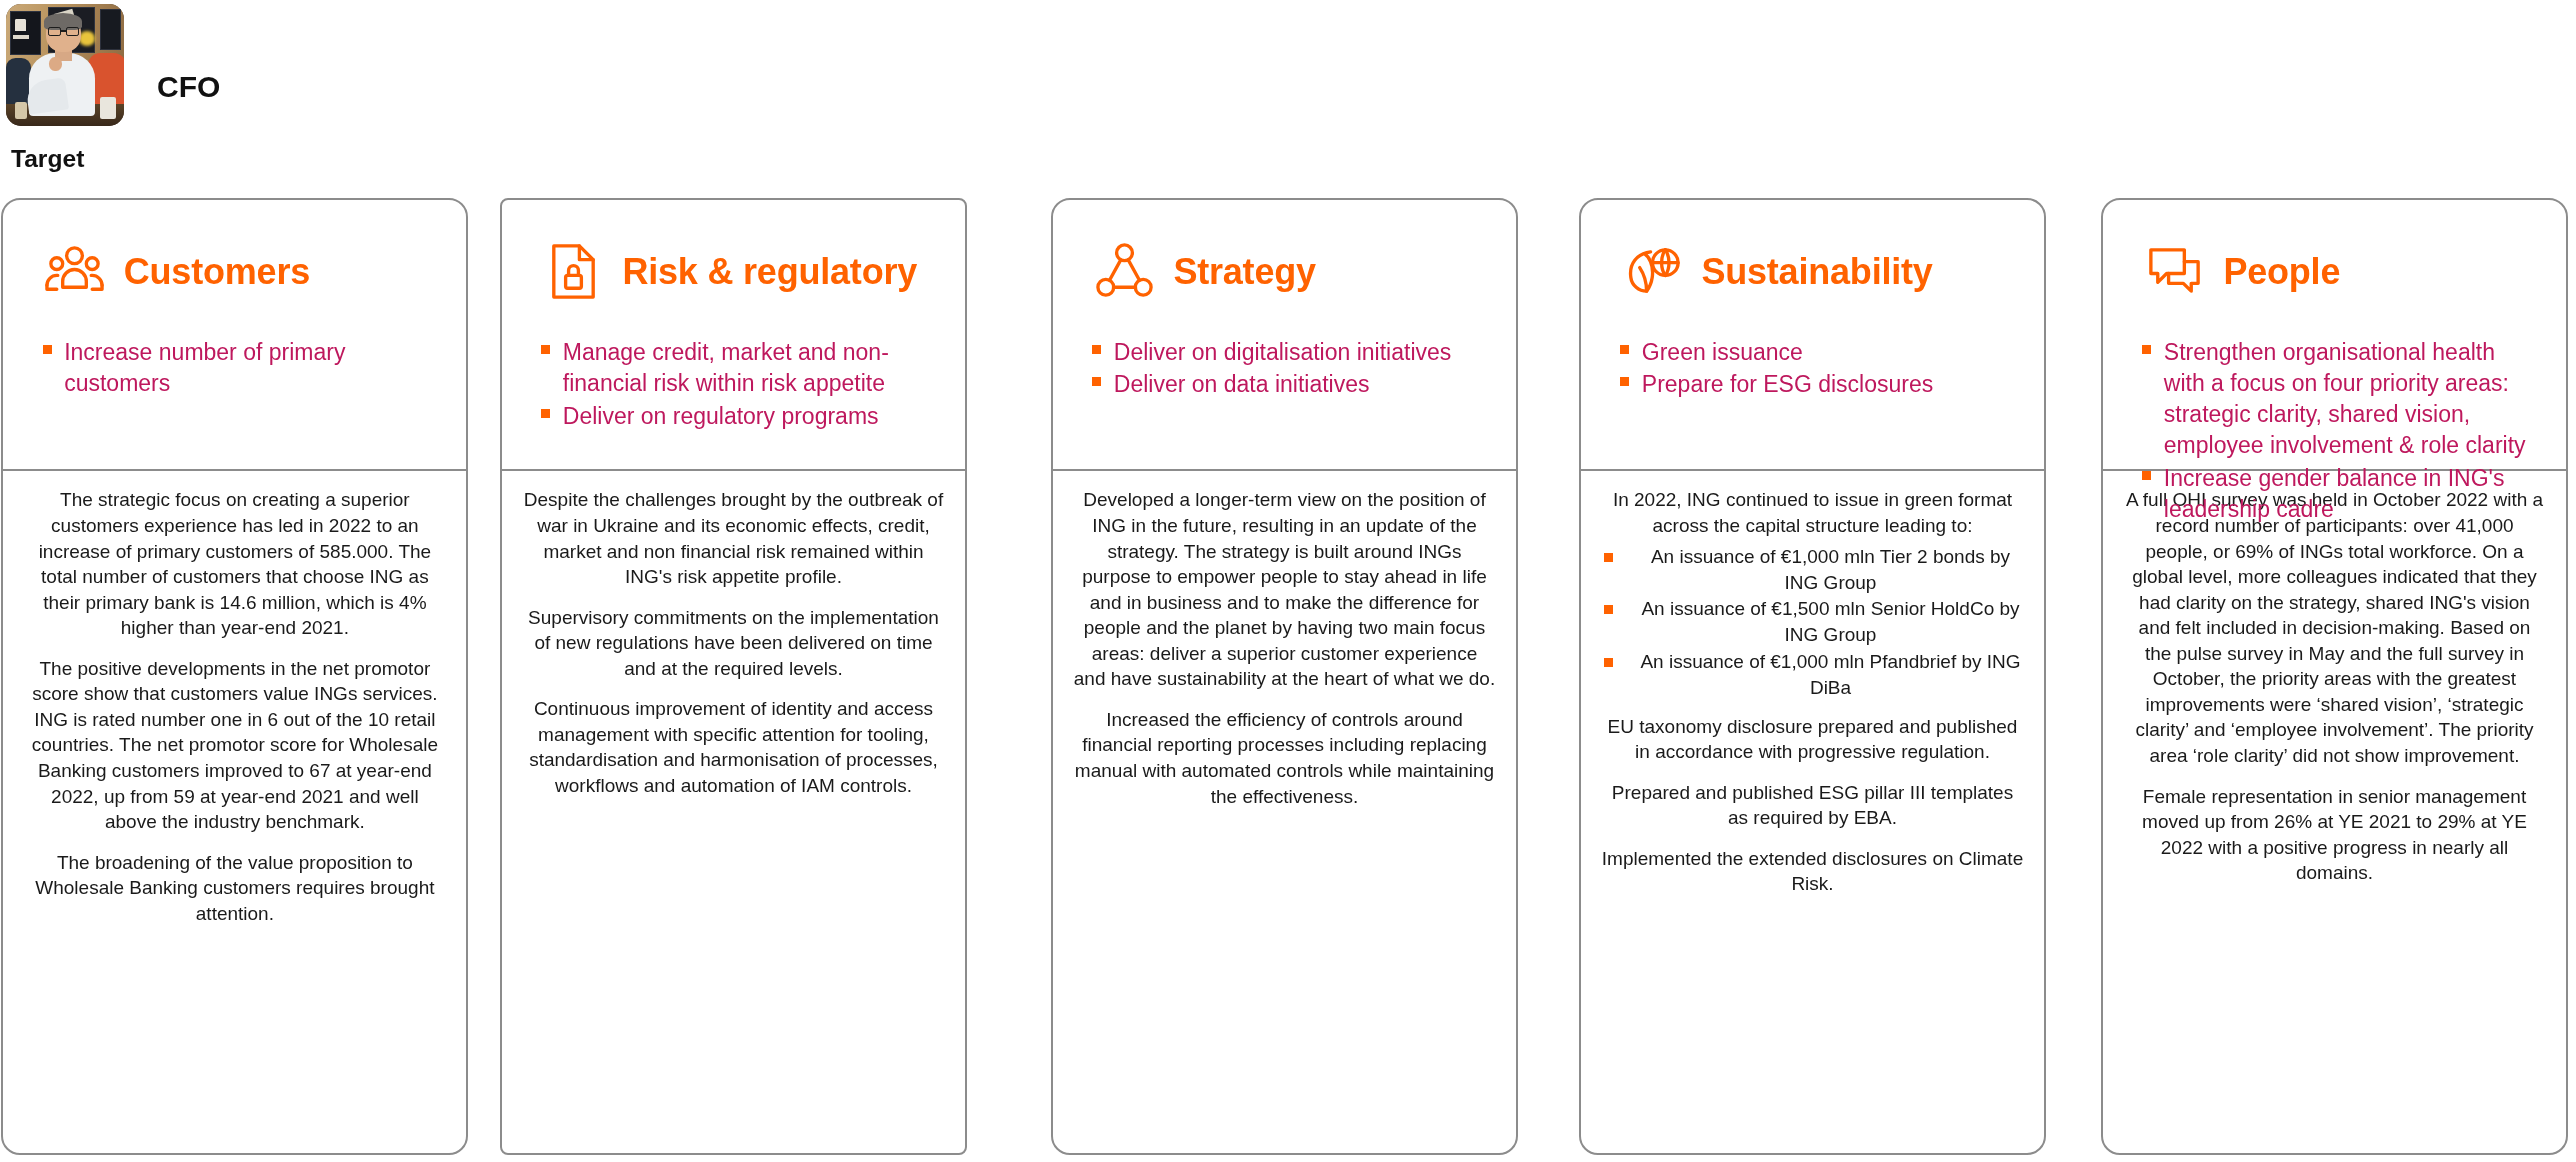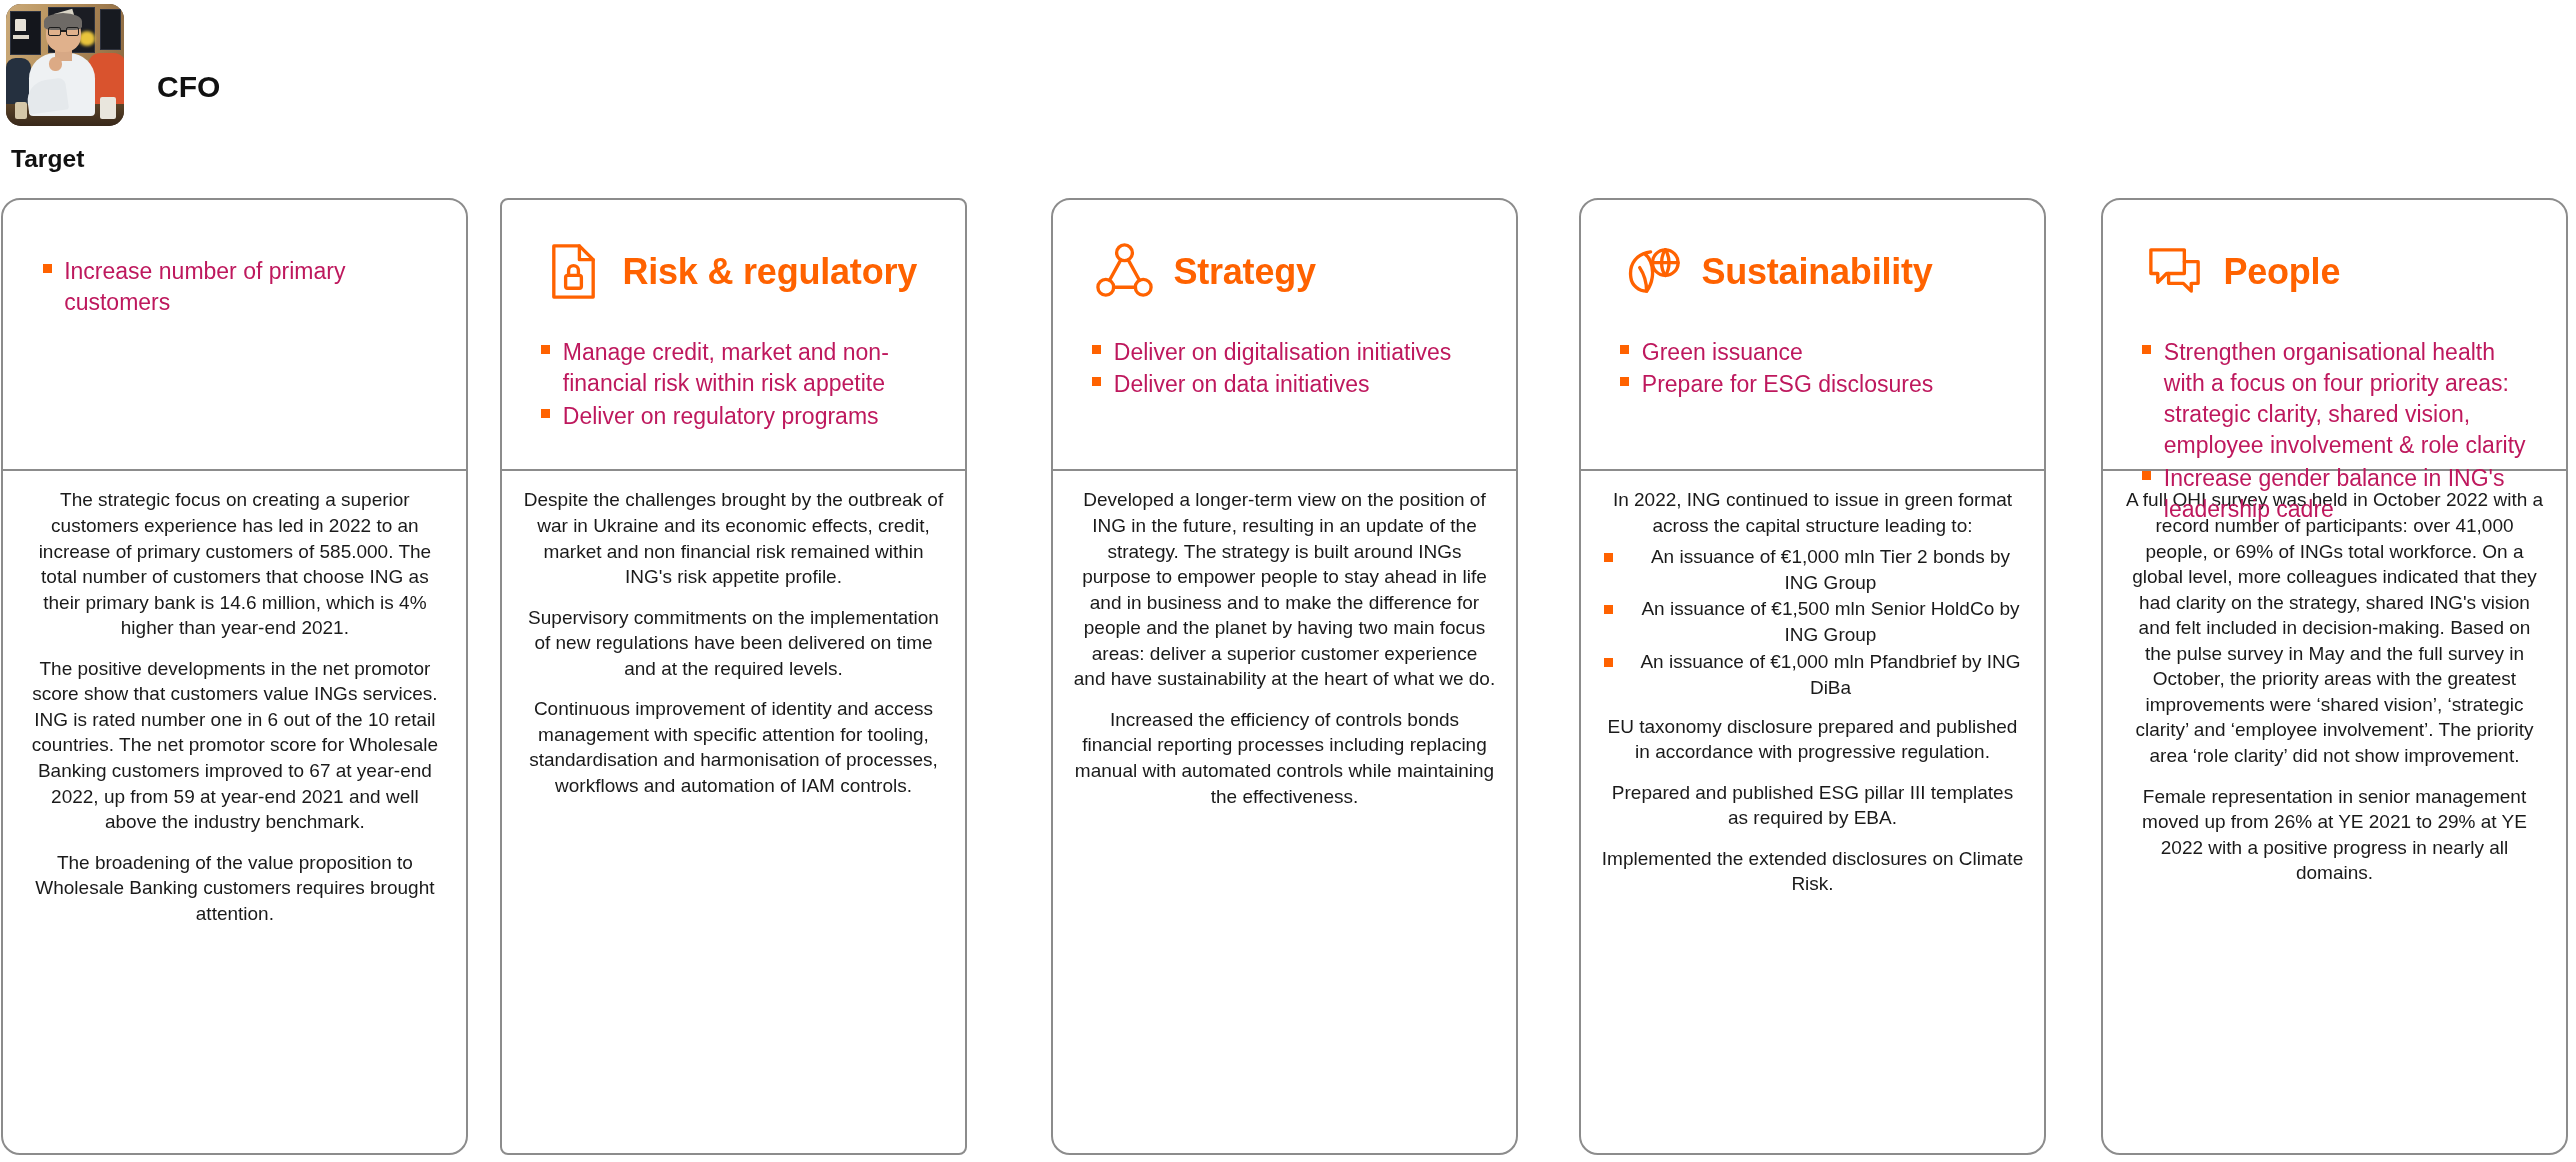--- a/index.html
+++ b/index.html
@@ -238,20 +238,35 @@
   </div>
   <div class="header-role">CFO</div>
 </div>
 
 <div class="target-label">Target</div>
 
 <div class="cards">
 
   <div class="card card-1">
     <div class="card-top">
+      <div class="card-head">
+        <span class="card-icon">
+          <svg viewBox="0 0 64 64" fill="none" stroke="#ff6200" stroke-width="3.4" stroke-linecap="round" stroke-linejoin="round">
+            <circle cx="32" cy="16" r="8"></circle>
+            <path d="M20 42c0-6.6 5.4-12 12-12s12 5.4 12 12v6H20z"></path>
+            <circle cx="14" cy="24" r="6"></circle>
+            <path d="M4 46c0-5.5 4.5-10 10-10h1"></path>
+            <path d="M4 46v4h10"></path>
+            <circle cx="50" cy="24" r="6"></circle>
+            <path d="M60 46c0-5.5-4.5-10-10-10h-1"></path>
+            <path d="M60 46v4H50"></path>
+          </svg>
+        </span>
+        <span class="card-title">Customers</span>
+      </div>
       <ul class="bullets">
         <li>Increase number of primary customers</li>
       </ul>
     </div>
     <div class="card-divider"></div>
     <div class="card-body">
       <p>The strategic focus on creating a superior customers experience has led in 2022 to an increase of primary customers of 585.000. The total number of customers that choose ING as their primary bank is 14.6 million, which is 4% higher than year-end 2021.</p>
       <p>The positive developments in the net promotor score show that customers value INGs services. ING is rated number one in 6 out of the 10 retail countries. The net promotor score for Wholesale Banking customers improved to 67 at year-end 2022, up from 59 at year-end 2021 and well above the industry benchmark.</p>
       <p>The broadening of the value proposition to Wholesale Banking customers requires brought attention.</p>
     </div>
@@ -299,21 +314,21 @@
         <span class="card-title">Strategy</span>
       </div>
       <ul class="bullets">
         <li>Deliver on digitalisation initiatives</li>
         <li>Deliver on data initiatives</li>
       </ul>
     </div>
     <div class="card-divider"></div>
     <div class="card-body">
       <p>Developed a longer-term view on the position of ING in the future, resulting in an update of the strategy. The strategy is built around INGs purpose to empower people to stay ahead in life and in business and to make the difference for people and the planet by having two main focus areas: deliver a superior customer experience and have sustainability at the heart of what we do.</p>
-      <p>Increased the efficiency of controls bonds financial reporting processes including replacing manual with automated controls while maintaining the effectiveness.</p>
+      <p>Increased the efficiency of controls around financial reporting processes including replacing manual with automated controls while maintaining the effectiveness.</p>
     </div>
   </div>
 
   <div class="card card-4">
     <div class="card-top">
       <div class="card-head">
         <span class="card-icon">
           <svg viewBox="0 0 64 64" fill="none" stroke="#ff6200" stroke-width="3.4" stroke-linecap="round" stroke-linejoin="round">
             <path d="M30 12C16 14 8 24 10 38c1 8 8 14 16 14 6-8 8-20 4-30-1-3-3-6-6-8"></path>
             <path d="M19 28c4 6 7 14 7 24"></path>

